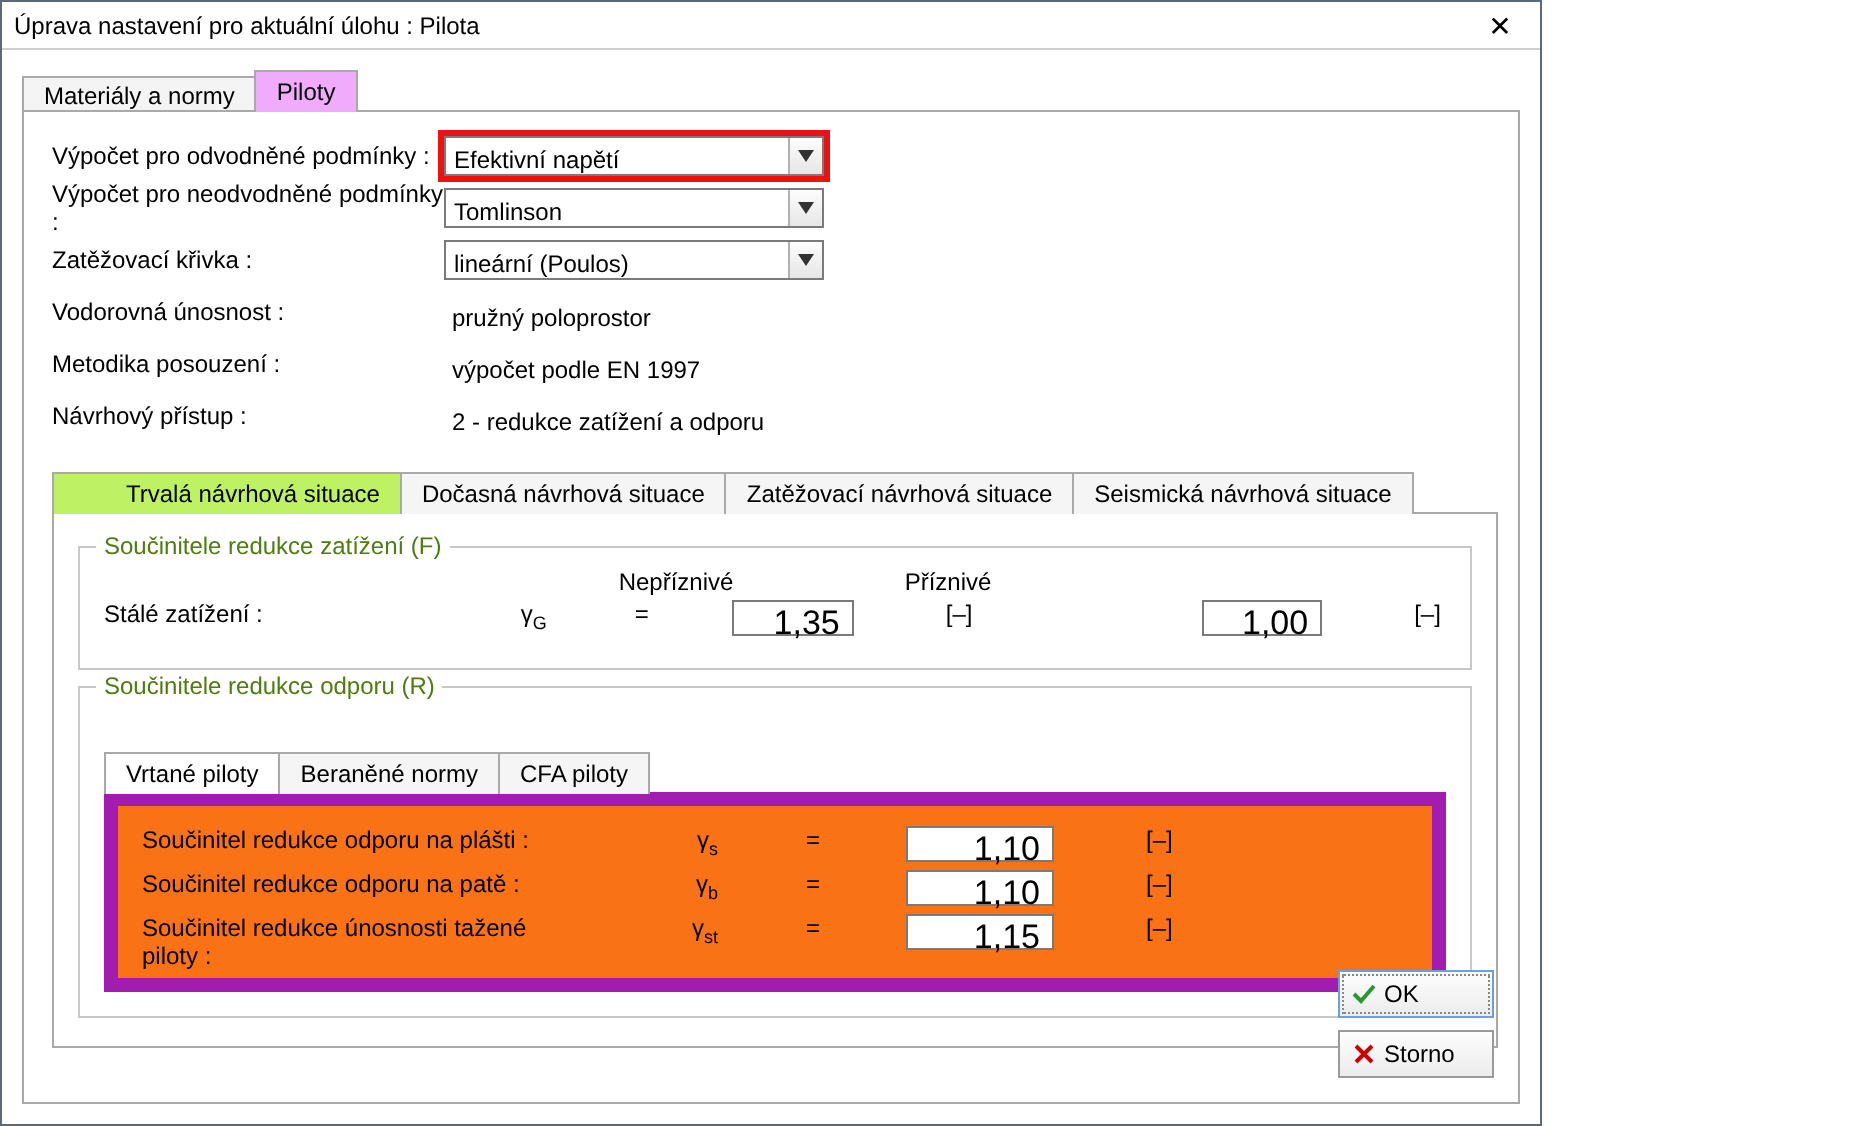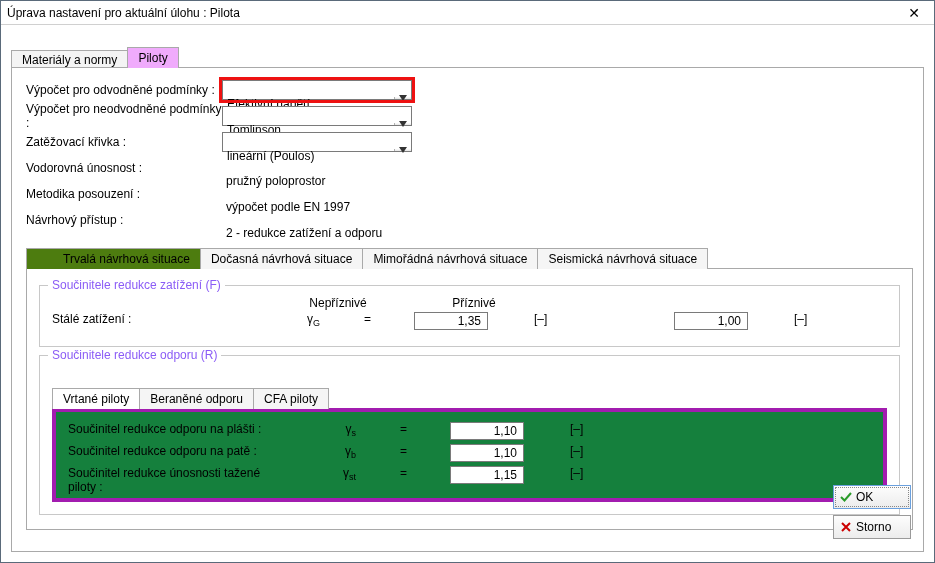--- a/index.html
+++ b/index.html
@@ -4,21 +4,21 @@
 <style>
   * { box-sizing: border-box; }
   html, body { margin: 0; padding: 0; }
   body {
     font-family: "Segoe UI", Tahoma, Arial, sans-serif;
     font-size: 12px;
     color: #000;
     background: #fff;
   }
   .window {
-    width: 935px;
+    width: 771px;
     height: 563px;
     border: 1px solid #5a6a7a;
     background: #fff;
     position: relative;
     display: flex;
     flex-direction: column;
   }
   .titlebar {
     height: 24px;
     background: #fff;
@@ -43,21 +43,20 @@
     padding: 8px 10px 10px 10px;
     display: flex;
     flex-direction: column;
   }
   
   .toptabs {
     display: flex;
     align-items: flex-end;
     height: 22px;
     position: relative;
-    margin-top: 12px;
   }
   .toptab {
     border: 1px solid #a9a9a9;
     border-bottom: none;
     background: #fdfdfd;
     padding: 3px 10px 3px 10px;
     position: relative;
     top: 1px;
     margin-right: -1px;
     cursor: default;
@@ -84,23 +83,23 @@
     align-items: center;
     height: 24px;
     margin-bottom: 2px;
   }
   .row-label { width: 196px; }
   .combo {
     height: 20px;
     border: 1px solid #7a7a7a;
     background: #fff;
     display: flex;
-    align-items: flex-start;
+    align-items: flex-end;
     justify-content: space-between;
-    padding: 16px 0 0 4px;
+    padding: 0 0 0 4px;
     font-size: 12px;
   }
   .combo.w1 { width: 190px; }
   .combo .arrow {
     width: 17px;
     height: 100%;
     border-left: 1px solid #b0b0b0;
     background: linear-gradient(#fdfdfd,#e6e6e6);
     display: flex; align-items: center; justify-content: center;
   }
@@ -120,21 +119,21 @@
     border: 1px solid #a9a9a9;
     border-bottom: none;
     padding: 3px 10px;
     background: #f5f5f5;
     margin-right: -1px;
     position: relative;
     top: 1px;
     cursor: default;
   }
   .dstab.active {
-    background: #4d7c0f;
+    background: #bef264;
     z-index: 2;
     padding-left: 36px;
   }
   .dstab-body {
     border: 1px solid #a9a9a9;
     padding: 8px 12px 14px 12px;
     background: #fff;
   }
   
   .group {
@@ -143,21 +142,21 @@
     position: relative;
     margin-top: 8px;
   }
   .group > .legend {
     position: absolute;
     top: -8px;
     left: 8px;
     background: #fff;
     padding: 0 4px;
     font-size: 12px;
-    color: #8b5cf6;
+    color: #4d7c0f;
   }
   .coef-head {
     display: flex;
     margin-left: 242px;
     gap: 0;
     margin-bottom: 2px;
   }
   .coef-head span {
     width: 88px;
     text-align: center;
@@ -178,21 +177,21 @@
   }
   .coef-sym sub { font-size: 9px; }
   .eq { width: 10px; padding-right: 2px;}
   .numbox {
     width: 74px;
     height: 18px;
     border: 1px solid #7a7a7a;
     background: #fff;
     text-align: right;
     padding: 1px 6px 0 0;
-    font-size: 12px;
+    font-size: 17px;
   }
   .unit { width: 26px; padding-left: 6px; color: #000; }
   .hspace { width: 40px; }
   
   .ptabs {
     display: flex;
     align-items: flex-end;
     height: 22px;
     margin-top: 20px;
   }
@@ -201,23 +200,23 @@
     border-bottom: none;
     padding: 3px 10px;
     background: #f5f5f5;
     margin-right: -1px;
     position: relative;
     top: 1px;
     cursor: default;
   }
   .ptab.active { background: #fff; z-index: 2; }
   .ptab-body {
-    border: 4px solid #a21caf;
+    border: 7px solid #a21caf;
     padding: 10px 12px 10px 12px;
-    background: #15803d;
+    background: #f97316;
   }
   
   .footer {
     position: absolute;
     right: 12px;
     bottom: 12px;
     display: flex;
     flex-direction: column;
     gap: 6px;
   }
@@ -317,21 +316,21 @@
         <div class="combo w1 readonly">
           <span>2 - redukce zatížení a odporu</span>
 
         </div>
       </div>
 
       <div class="dstabs-wrap">
         <div class="dstabs">
           <div class="dstab active"><span>Trvalá návrhová situace</span></div>
           <div class="dstab"><span>Dočasná návrhová situace</span></div>
-          <div class="dstab"><span>Mimořádná návrhová situace</span></div>
+          <div class="dstab"><span>Zatěžovací návrhová situace</span></div>
           <div class="dstab"><span>Seismická návrhová situace</span></div>
         </div>
         <div class="dstab-body">
 
           <div class="group">
             <span class="legend">Součinitele redukce zatížení (F)</span>
             <div class="coef-head">
               <span>Nepříznivé</span>
               <span class="gap"></span>
               <span>Příznivé</span>
@@ -346,21 +345,21 @@
               <div class="numbox">1,00</div>
               <span class="unit">[–]</span>
             </div>
           </div>
 
           <div class="group">
             <span class="legend">Součinitele redukce odporu (R)</span>
 
             <div class="ptabs">
               <div class="ptab active"><span>Vrtané piloty</span></div>
-              <div class="ptab"><span>Beraněné odporu</span></div>
+              <div class="ptab"><span>Beraněné normy</span></div>
               <div class="ptab"><span>CFA piloty</span></div>
             </div>
             <div class="ptab-body">
 
               <div class="coef-row">
                 <span class="coef-label" style="width:220px">Součinitel redukce odporu na plášti :</span>
                 <span class="coef-sym">γ<sub>s</sub></span>
                 <span class="eq">=</span>
                 <div class="numbox">1,10</div>
                 <span class="unit">[–]</span>

